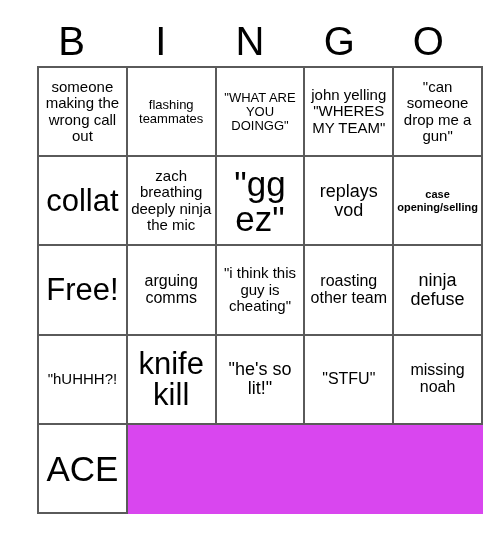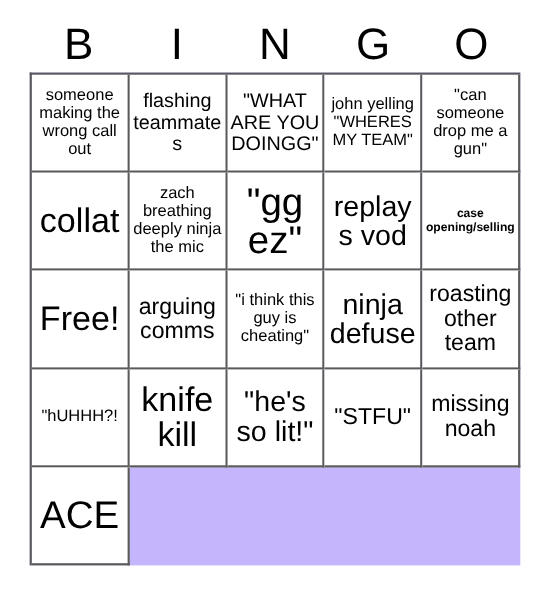--- a/index.html
+++ b/index.html
@@ -39,31 +39,31 @@
     line-height: 44px;
     font-weight: 400;
     letter-spacing: 0px;
     color: #000000;
     user-select: none;
   }
 
   
   #grid {
     position: absolute;
-    left: 27px;
+    left: 37px;
     top: 66px;
     width: 446px;
     height: 448px;
     box-sizing: border-box;
     border-top: 2px solid #5a5a5a;
     border-left: 2px solid #5a5a5a;
     display: grid;
     grid-template-columns: repeat(5, 1fr);
     grid-template-rows: repeat(5, 1fr);
-    background: #c4b5fd;
+    background: #d946ef;
   }
 
   .cell {
     box-sizing: border-box;
     border-right: 2px solid #5a5a5a;
     border-bottom: 2px solid #5a5a5a;
     display: flex;
     align-items: center;
     justify-content: center;
     text-align: center;
@@ -75,23 +75,23 @@
     display: block;
     width: 100%;
     line-height: 1.04;
     word-wrap: break-word;
     hyphens: none;
   }
 
   
   .fs-tiny   { font-size: 11px; line-height: 1.18; font-weight: bold; }
   .fs-small  { font-size: 15px; line-height: 1.10; }
-  .fs-med    { font-size: 18px; line-height: 1.08; }
-  .fs-large  { font-size: 21px; line-height: 1.06; }
-  .fs-xl     { font-size: 26px; line-height: 1.04; }
+  .fs-med    { font-size: 13px; line-height: 1.08; }
+  .fs-large  { font-size: 16px; line-height: 1.06; }
+  .fs-xl     { font-size: 18px; line-height: 1.04; }
   .fs-xxl    { font-size: 31px; line-height: 1.02; }
   .fs-huge   { font-size: 35px; line-height: 1.00; }
 </style>
 </head>
 <body>
 
 <div id="card">
 
   <div id="header">
     <div class="header-letter">B</div>
@@ -135,24 +135,24 @@
       <div class="cell">
         <span class="cell-text fs-xxl">Free!</span>
       </div>
       <div class="cell">
         <span class="cell-text fs-large">arguing comms</span>
       </div>
       <div class="cell">
         <span class="cell-text fs-small">"i think this guy is cheating"</span>
       </div>
       <div class="cell">
-        <span class="cell-text fs-xl">ninja defuse</span>
+        <span class="cell-text fs-large">roasting other team</span>
       </div>
       <div class="cell">
-        <span class="cell-text fs-large">roasting other team</span>
+        <span class="cell-text fs-xl">ninja defuse</span>
       </div>
       <div class="cell">
         <span class="cell-text fs-small">"hUHHH?!</span>
       </div>
       <div class="cell">
         <span class="cell-text fs-xxl">knife kill</span>
       </div>
       <div class="cell">
         <span class="cell-text fs-xl">"he's so lit!"</span>
       </div>

